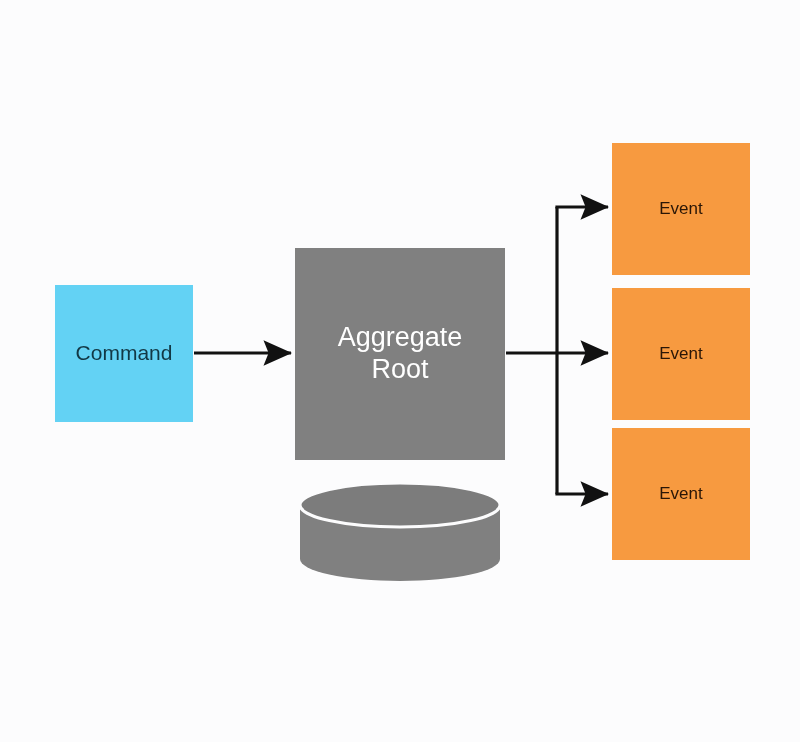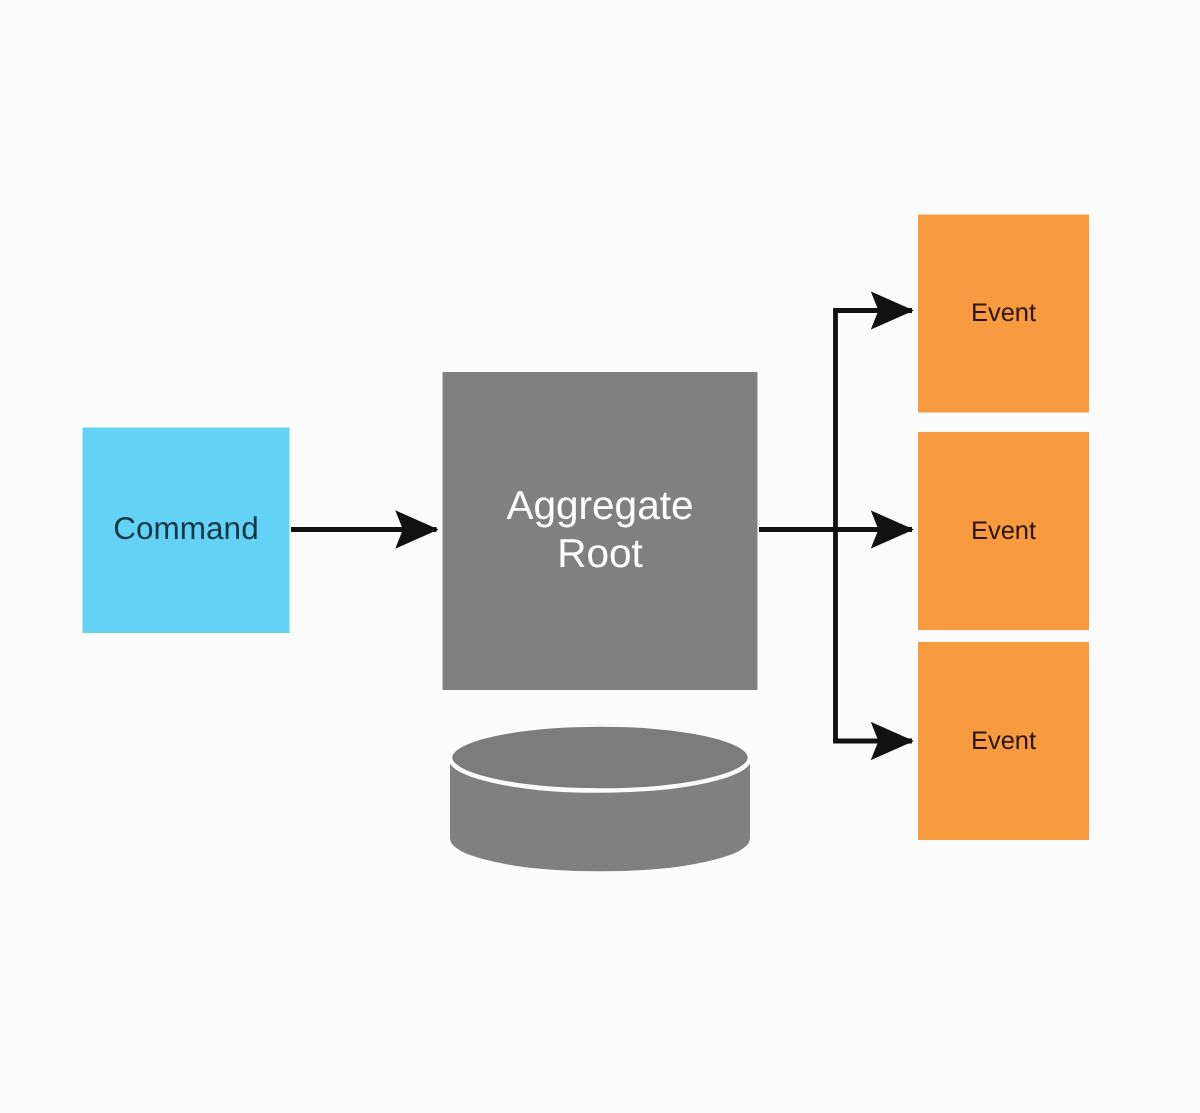--- a/index.html
+++ b/index.html
@@ -50,21 +50,21 @@
     font-size: 27px;
     font-weight: 400;
   }
   #aggregate-root-node .label-lines {
     display: block;
     white-space: pre-line;
   }
   
   .event-node {
     left: 612px;
-    width: 114px;
+    width: 138px;
     height: 132px;
     background: #f79a40;
     color: #2a1606;
     font-size: 17px;
   }
   #event-node-1 { top: 143px; }
   #event-node-2 { top: 288px; }
   #event-node-3 { top: 428px; }
 
   

